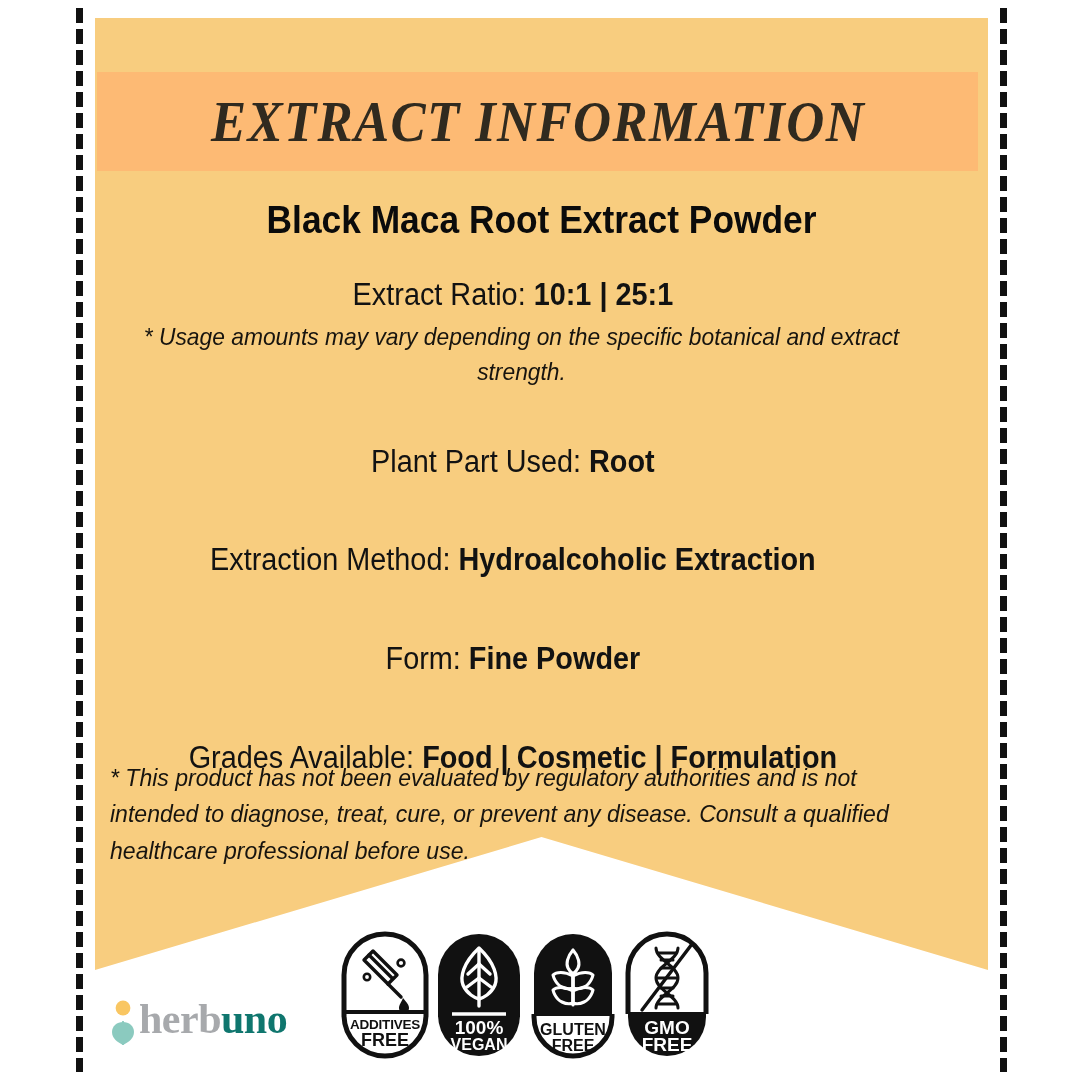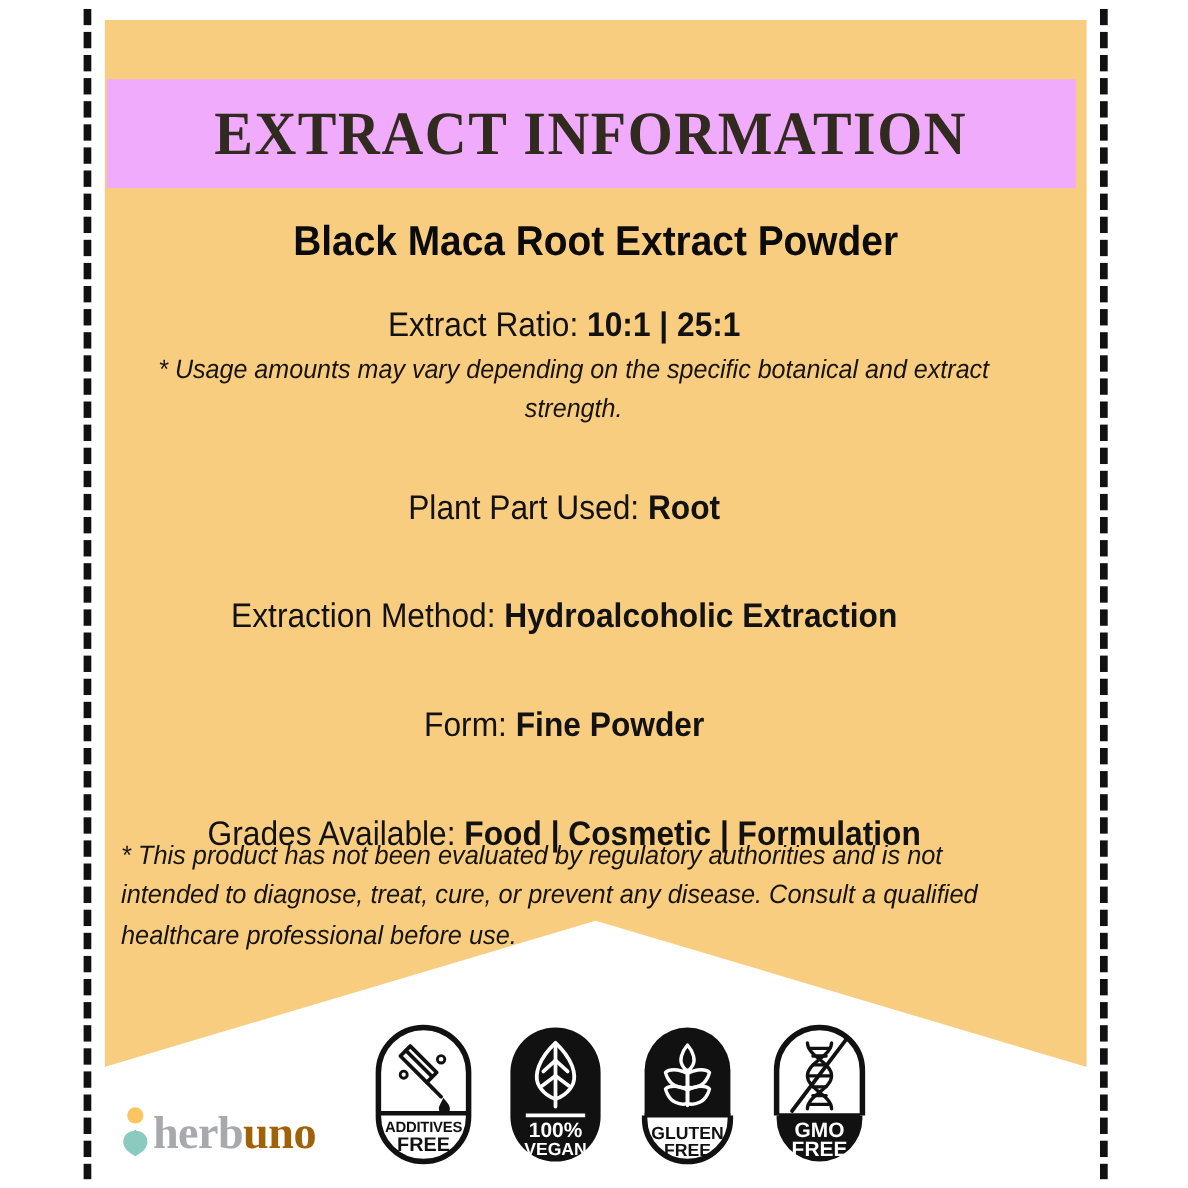--- a/index.html
+++ b/index.html
@@ -53,24 +53,25 @@
     clip-path: polygon(0 0, 893px 0, 893px 952px, 893px 952px, 446.5px 819px, 0 952px);
   }
 
   
   .title-band {
     position: absolute;
     left: 97px;
     top: 72px;
     width: 881px;
     height: 99px;
-    background: #f0abfc;
+    background: #fdba74;
     display: flex;
     align-items: center;
     justify-content: center;
+    font-style: italic;
   }
   .title-band h1 {
     font-family: "Liberation Serif", serif;
     font-weight: bold;
     font-size: 56px;
     line-height: 1;
     letter-spacing: 1.5px;
     color: #302a1f;
     transform: scaleX(0.94);
     white-space: nowrap;
@@ -140,42 +141,41 @@
     transform: scaleX(0.96);
     transform-origin: left top;
   }
 
   
   .logo {
     position: absolute;
     left: 108px;
     top: 1000px;
     display: flex;
-    align-items: flex-end;
     height: 52px;
   }
   .logo-mark { width: 30px; height: 46px; margin-right: 1px; }
   .logo-word {
     font-family: "Liberation Serif", serif;
     font-weight: bold;
     font-size: 42px;
     line-height: 0.95;
     letter-spacing: -0.5px;
   }
   .logo-herb { color: #a7a9ac; }
-  .logo-uno  { color: #a16207; }
+  .logo-uno  { color: #0f766e; }
 
   
   .badges {
     position: absolute;
     left: 340px;
     top: 930px;
     display: flex;
     align-items: flex-start;
-    gap: 30px;
+    gap: 4px;
   }
   .badge { width: 90px; height: 130px; }
 </style>
 </head>
 <body>
 
 <div id="card">
 
   <div class="dash-rail left"></div>
   <div class="dash-rail right"></div>

